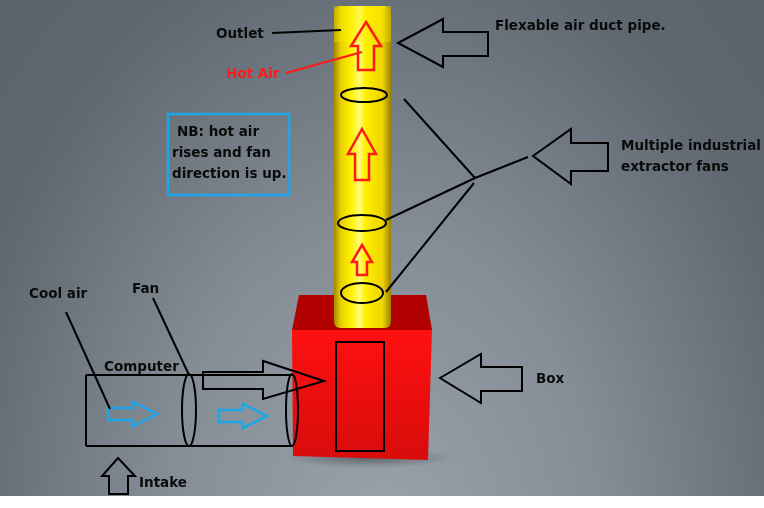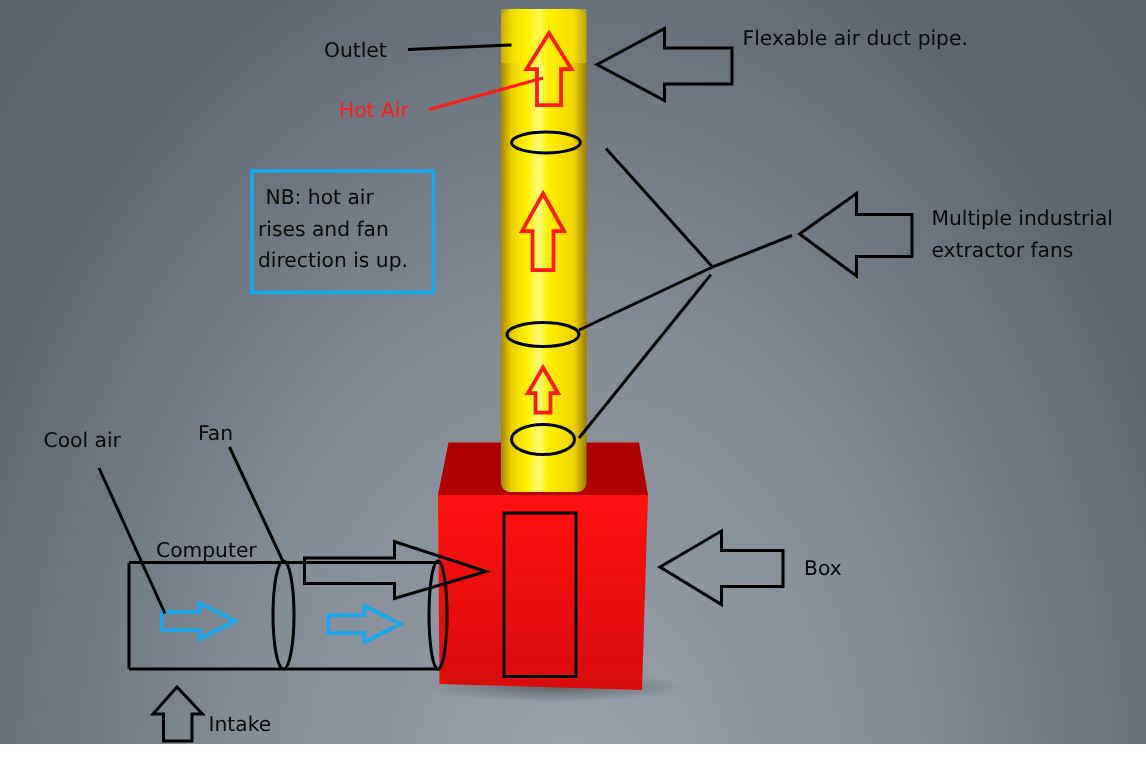--- a/index.html
+++ b/index.html
@@ -1,18 +1,18 @@
 <!DOCTYPE html>
 <html><head>
 <meta charset="utf-8">
 <style>
   html, body { margin: 0; padding: 0; }
   body { width: 764px; height: 508px; overflow: hidden; font-family: "DejaVu Sans", sans-serif; }
   #stage { position: relative; width: 764px; height: 496px;
-    background: radial-gradient(ellipse at 50% 110%, #9aa2ab 0%, #858e97 40%, #5f6870 80%, #5a626a 100%); }
+    background: radial-gradient(ellipse at 50% 110%, #9aa2ab 0%, #858e97 40%, #5f6870 80%, #5a626a 100%); font-weight: bold; }
   #stage svg { position: absolute; left: 0; top: 0; }
   .lbl { font-family: "DejaVu Sans", sans-serif; font-size: 13.5px; fill: #0a0a0a; }
   .lbl-red { font-family: "DejaVu Sans", sans-serif; font-size: 13.5px; fill: #ff1a1a; }
 </style>
 </head>
 <body>
 
 <div id="stage">
 <svg width="764" height="508" viewBox="0 0 764 508">
   <defs>

